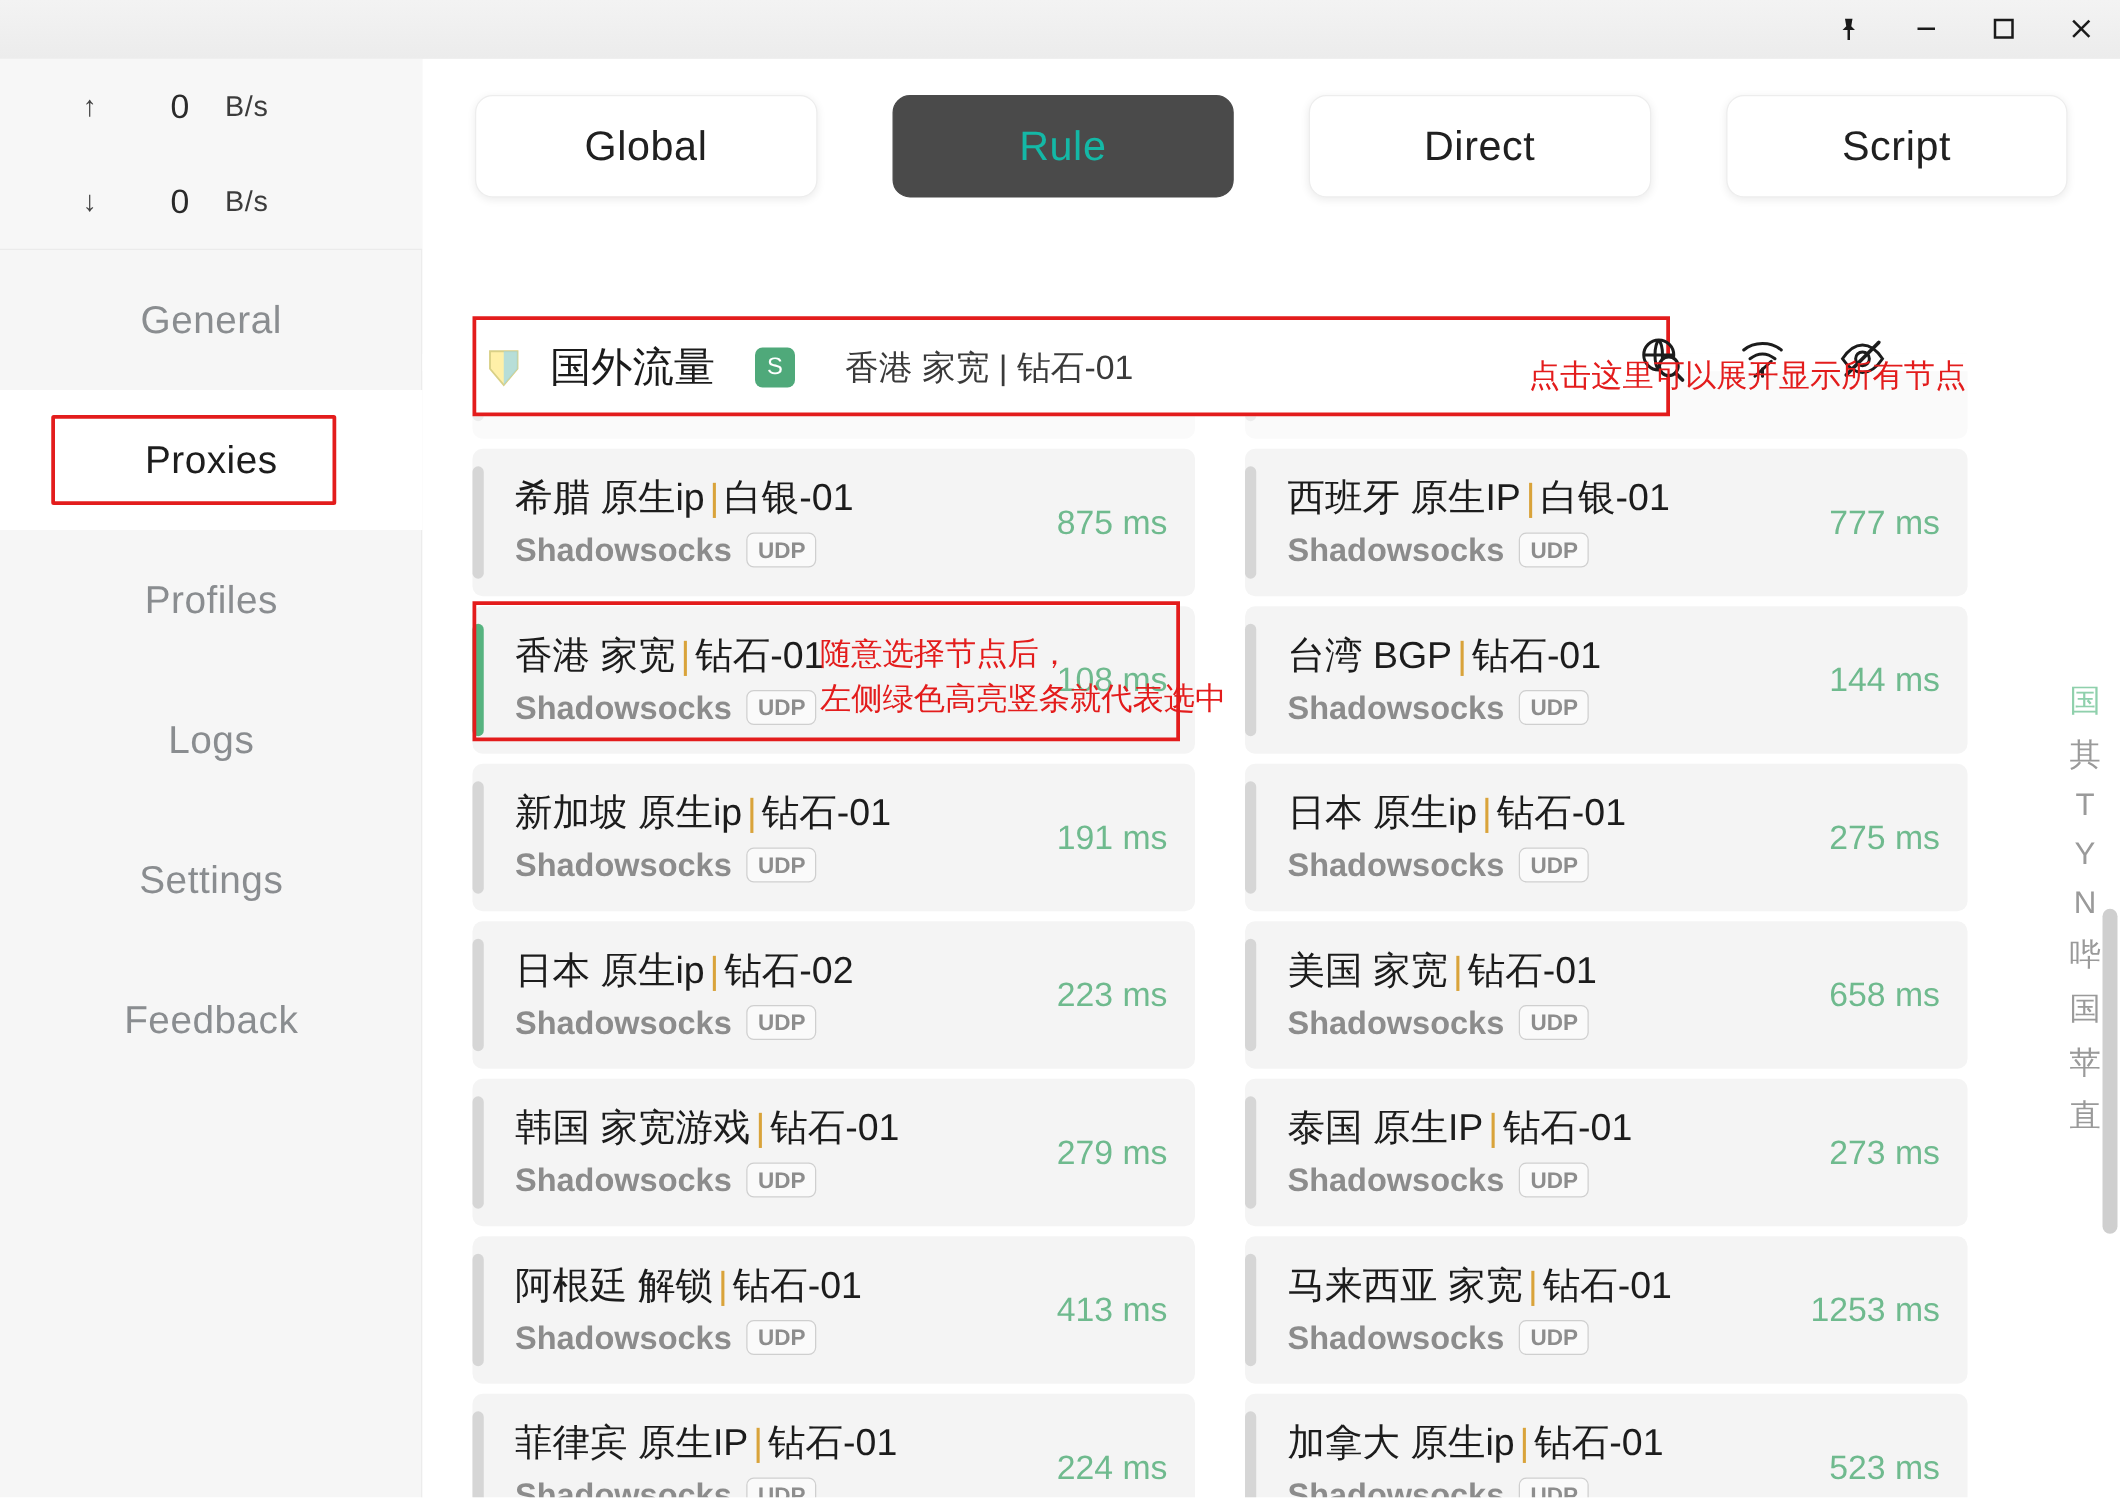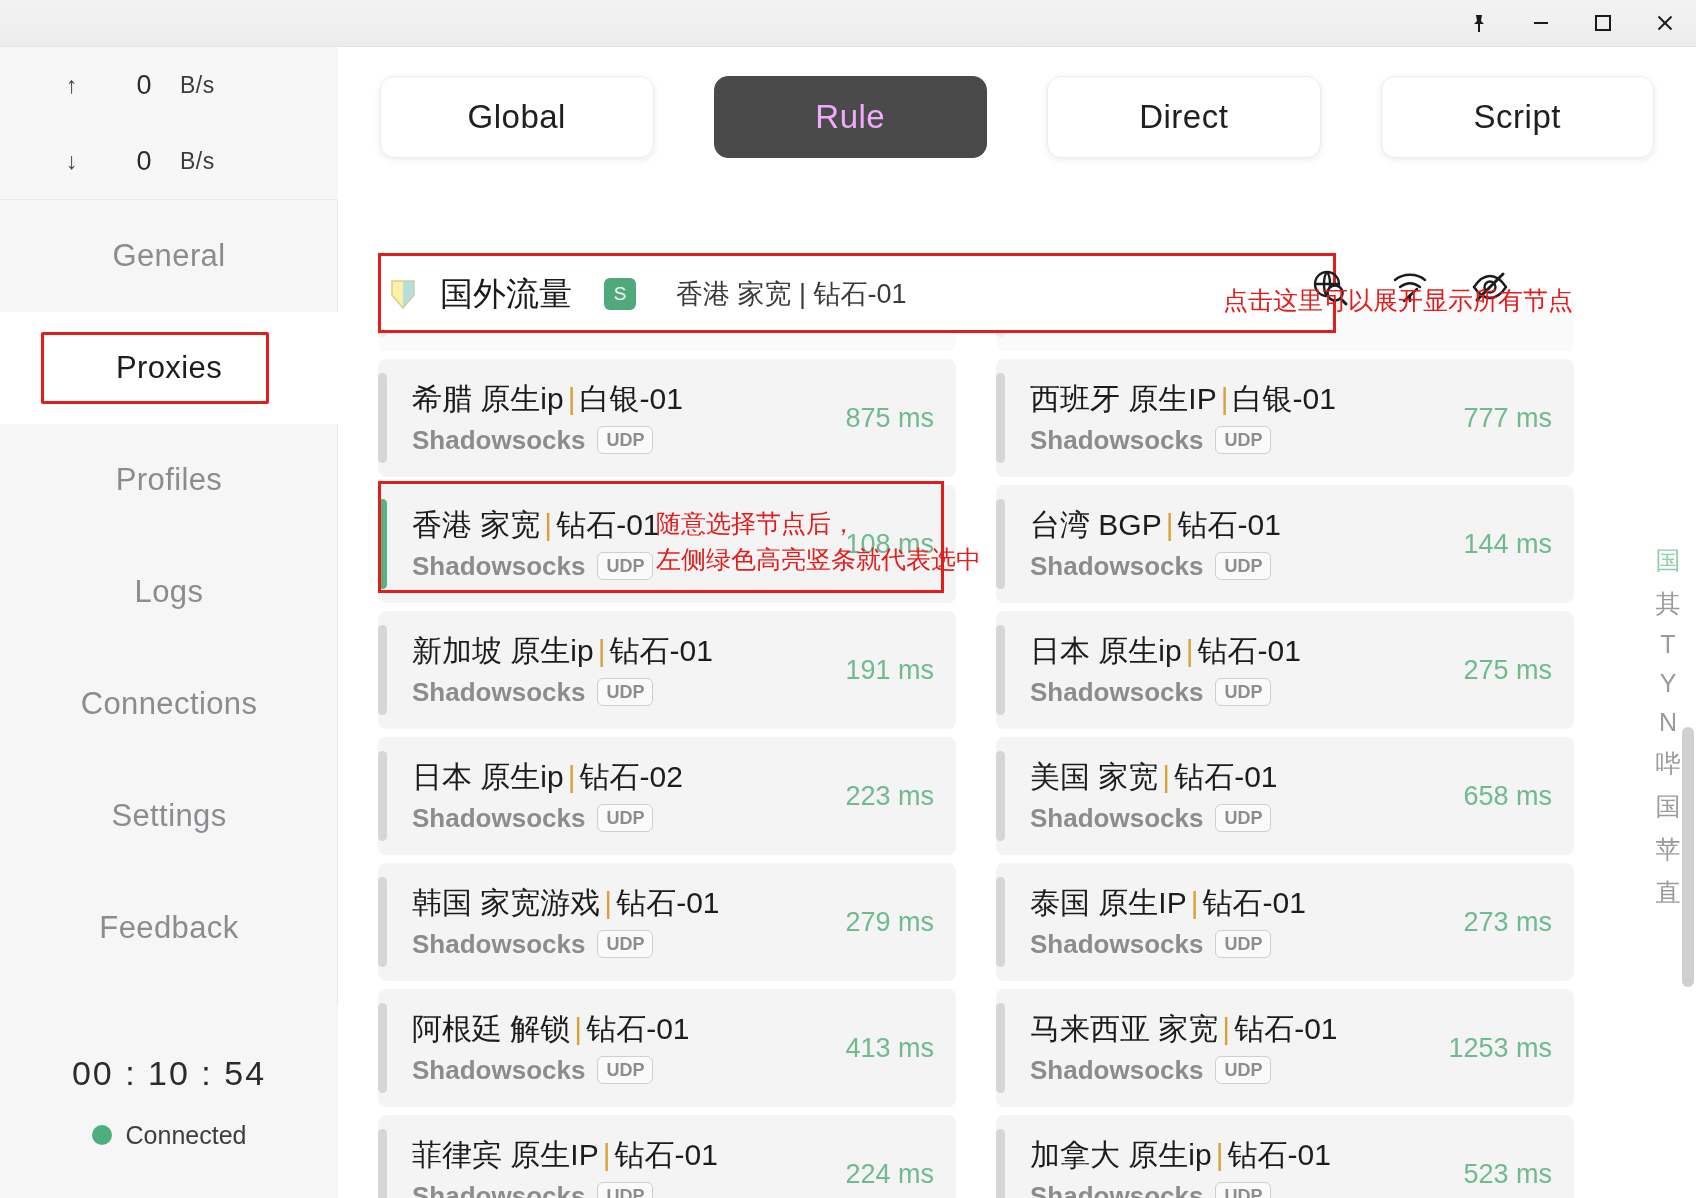--- a/index.html
+++ b/index.html
@@ -71,21 +71,21 @@
   .modebar {
     position: absolute; left: 0; top: 0; width: 1358px; height: 140px;
     display: flex; align-items: center; padding: 0 42px; gap: 60px;
   }
   .mode-btn {
     flex: 1 1 0; height: 82px; border-radius: 14px; background: #ffffff;
     border: 1px solid #ededed; box-shadow: 0 2px 7px rgba(0,0,0,.08);
     display: flex; align-items: center; justify-content: center;
     font-size: 33px; color: #202020; letter-spacing: .5px;
   }
-  .mode-btn.active { background: #4a4a4a; color: #f0abfc; border-color: #4a4a4a; box-shadow: none; }
+  .mode-btn.active { background: #4a4a4a; color: #14b8a6; border-color: #4a4a4a; box-shadow: none; }
 
   
   .group-wrap { position: absolute; left: 0; top: 142px; width: 1358px; height: 98px; }
   .group-box {
     position: absolute; left: 40px; top: 64px; width: 958px; height: 80px;
     border: 3px solid #e31c1c; background: #ffffff; z-index: 6;
   }
   .group-inner {
     position: absolute; left: 52px; top: 72px; width: 1000px; height: 66px;
     display: flex; align-items: center; gap: 24px; z-index: 7;
@@ -217,37 +217,27 @@
         <span class="nav-hl"></span>
         <span>Proxies</span>
       </div>
       <div class="nav-item">
         <span>Profiles</span>
       </div>
       <div class="nav-item">
         <span>Logs</span>
       </div>
       <div class="nav-item">
-        <span>Connections</span>
-      </div>
-      <div class="nav-item">
         <span>Settings</span>
       </div>
       <div class="nav-item">
         <span>Feedback</span>
       </div>
     </div>
 
-    <div class="status">
-      <div class="timer">00 : 10 : 54</div>
-      <div class="conn">
-        <span class="dot"></span>
-        <span>Connected</span>
-      </div>
-    </div>
   </div>
 
   <div class="main">
 
     <div class="modebar">
       <div class="mode-btn">
         <span>Global</span>
       </div>
       <div class="mode-btn active">
         <span>Rule</span>

